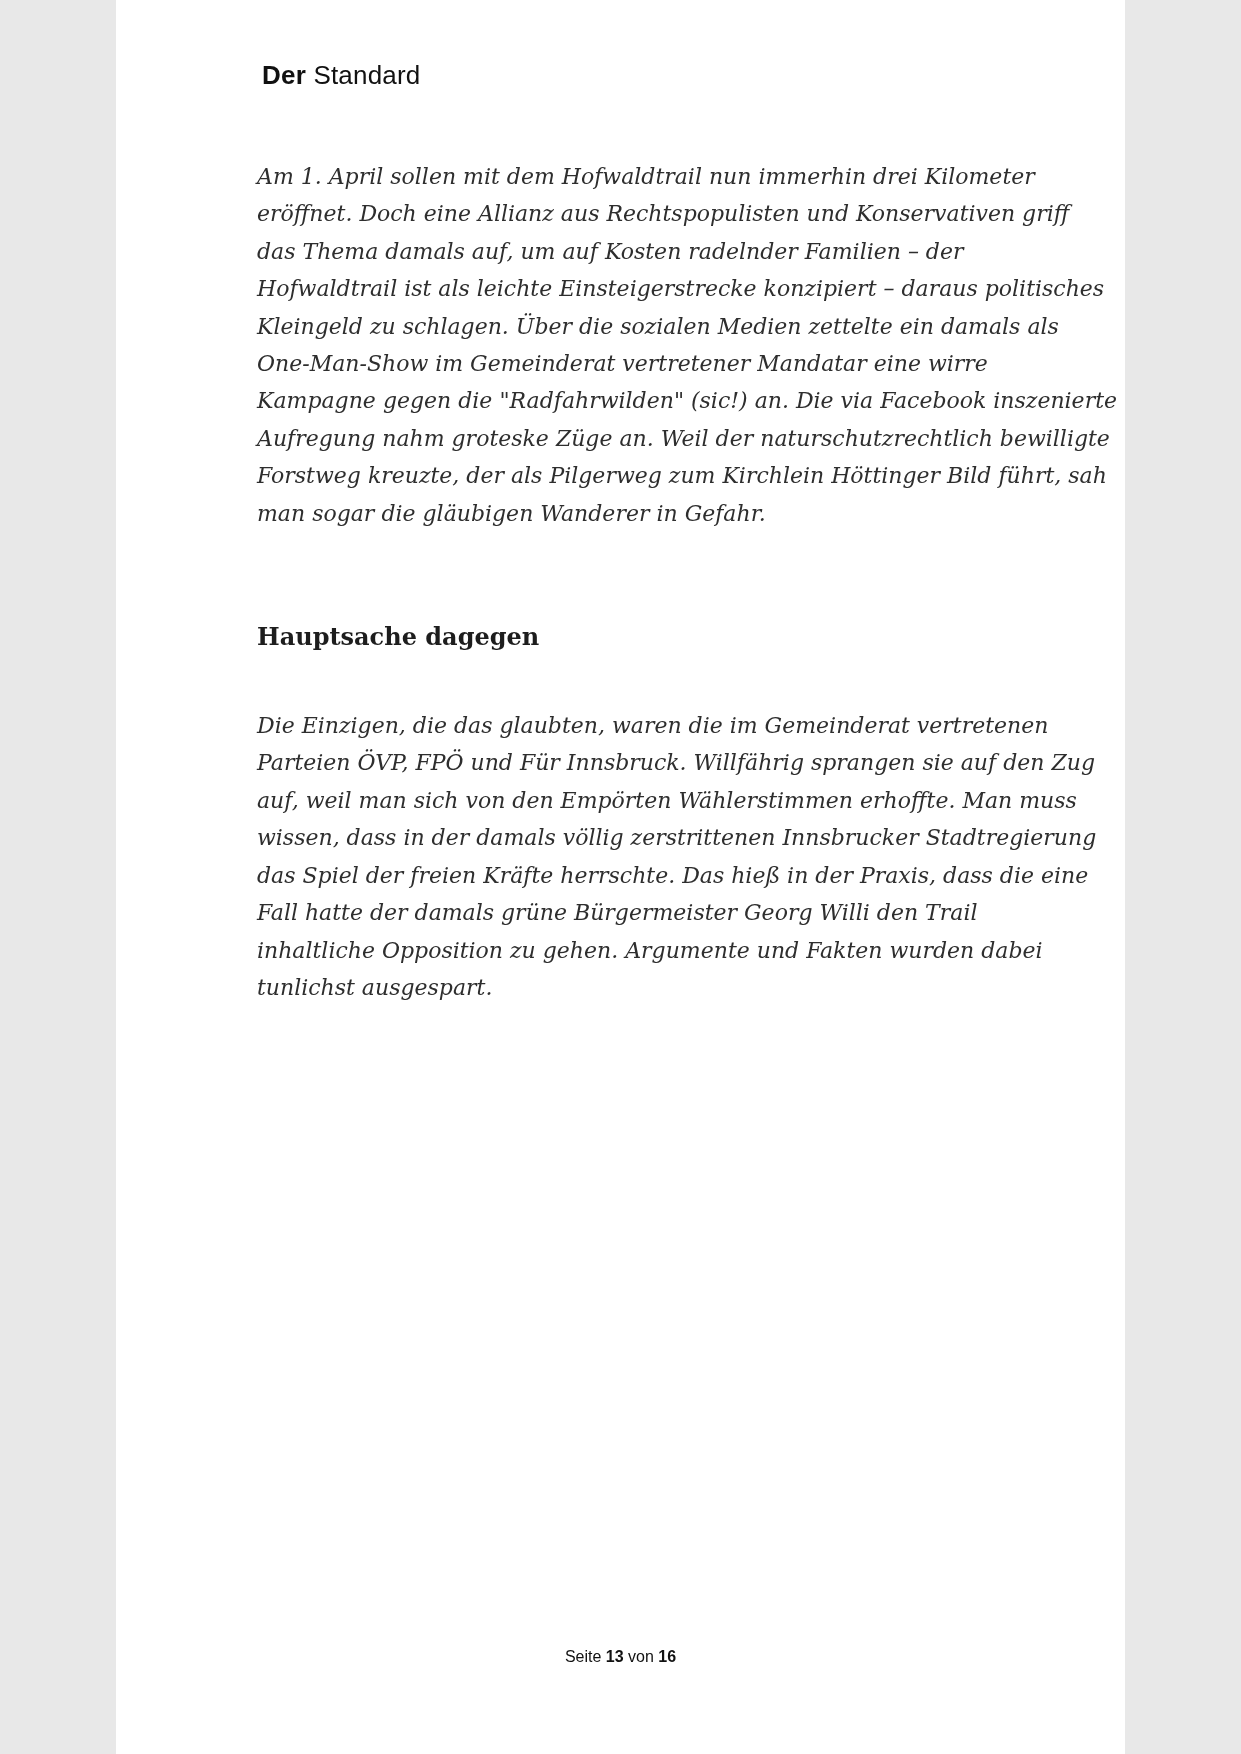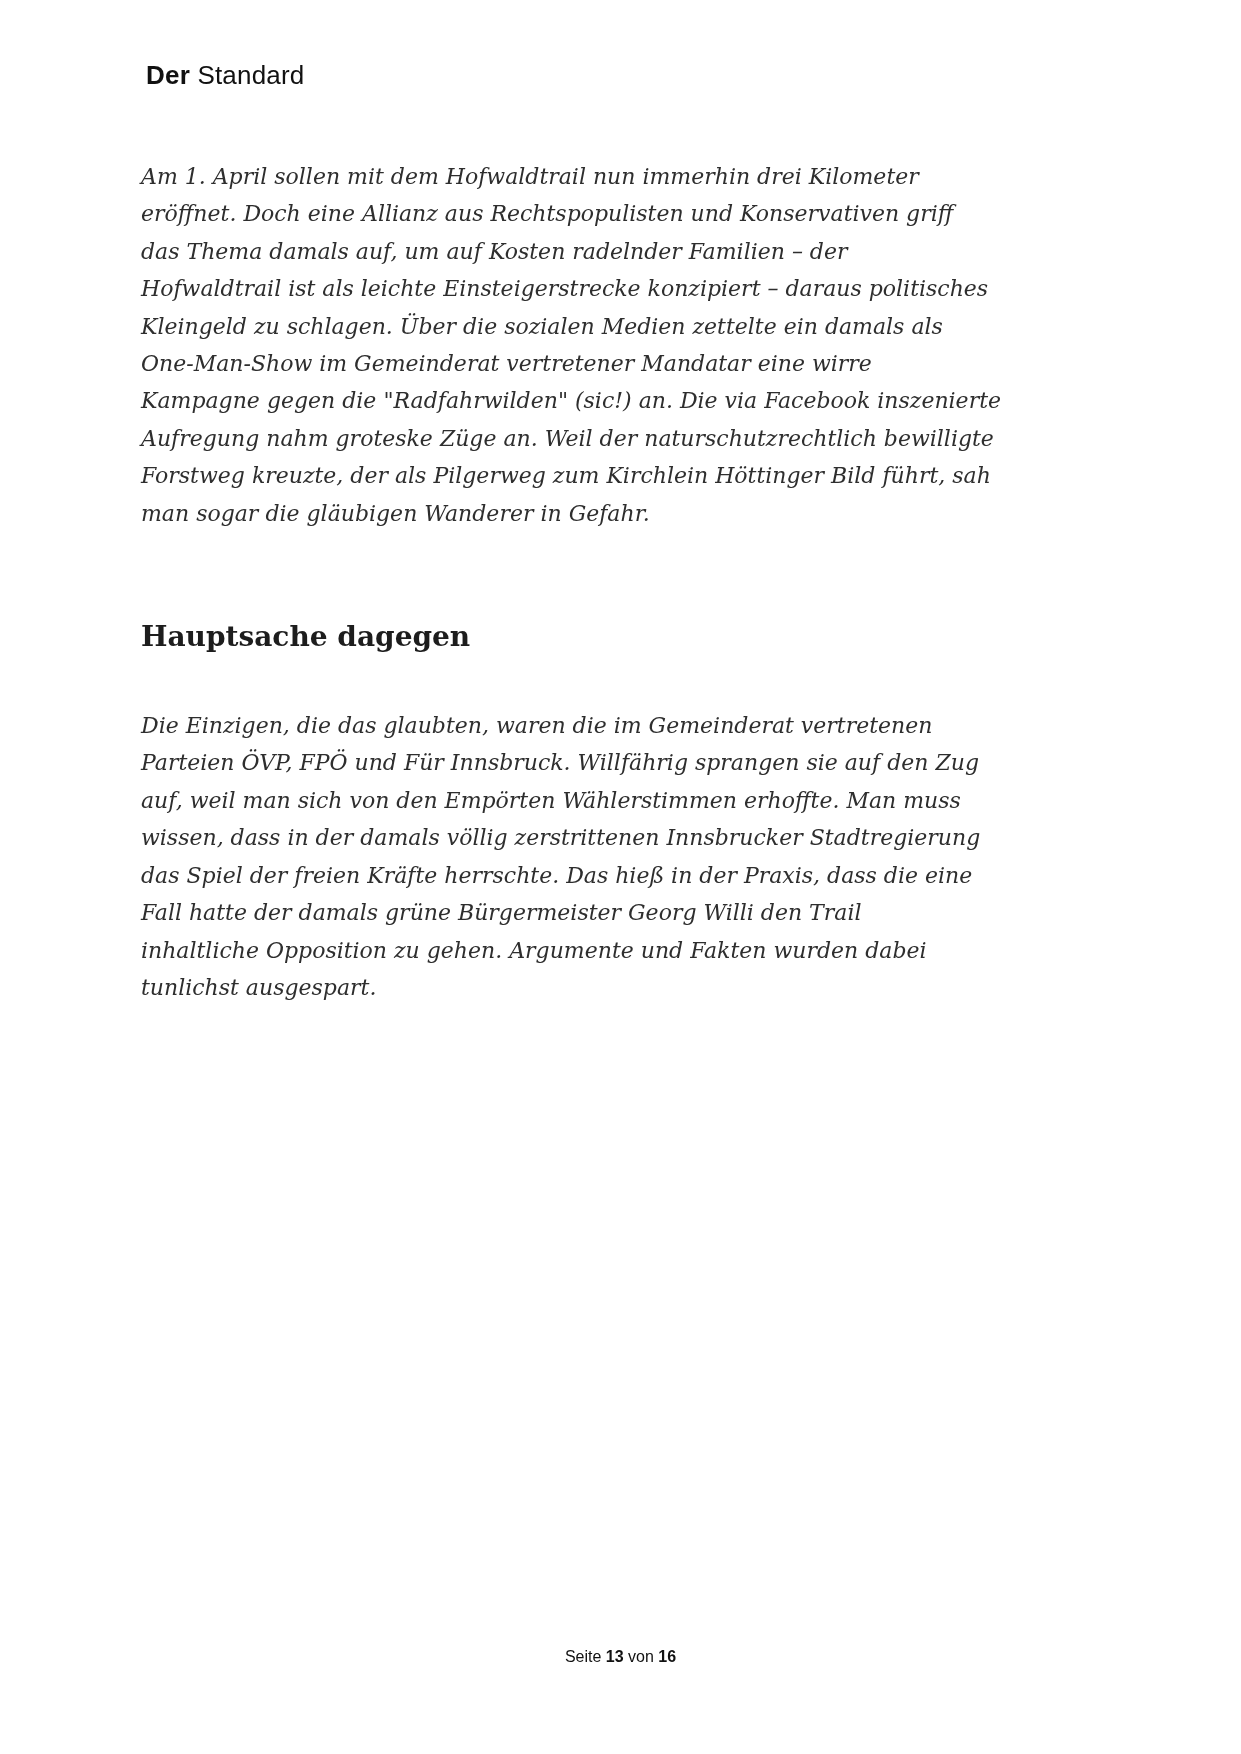--- a/index.html
+++ b/index.html
@@ -2,21 +2,21 @@
 <html><head>
 <meta charset="utf-8">
 <style>
   html, body {
     margin: 0;
     padding: 0;
     background: #e8e8e8;
   }
   .page {
     position: relative;
-    width: 1241px;
+    width: 1009px;
     height: 1754px;
     background: #ffffff;
     margin: 0 auto;
     overflow: hidden;
   }
   .brand-header {
     position: absolute;
     left: 146px;
     top: 60px;
     font-family: "Liberation Sans", sans-serif;
@@ -39,21 +39,21 @@
     font-size: 22px;
   }
   .paragraph .line {
     line-height: 37.4px;
     white-space: nowrap;
     font-style: italic;
   }
   .section-heading {
     margin-top: 88px;
     margin-bottom: 53px;
-    font-size: 28px;
+    font-size: 24px;
     font-weight: 700;
     color: #1d1d1d;
     line-height: 34px;
   }
   .page-footer {
     position: absolute;
     top: 1648px;
     left: 0;
     width: 100%;
     text-align: center;

